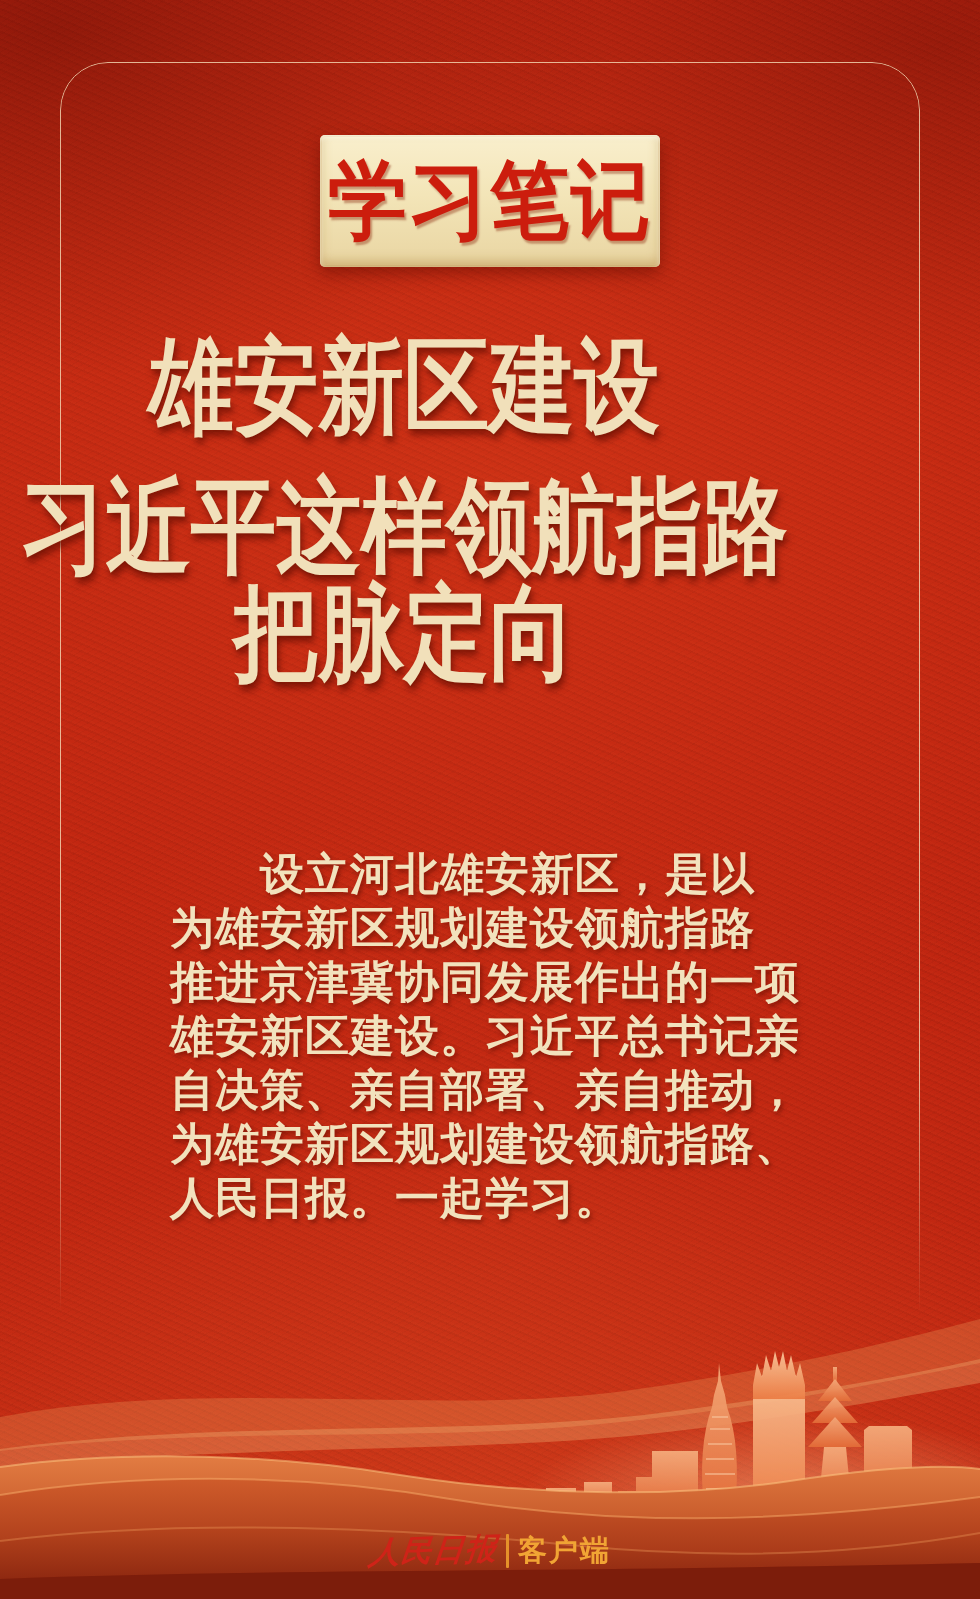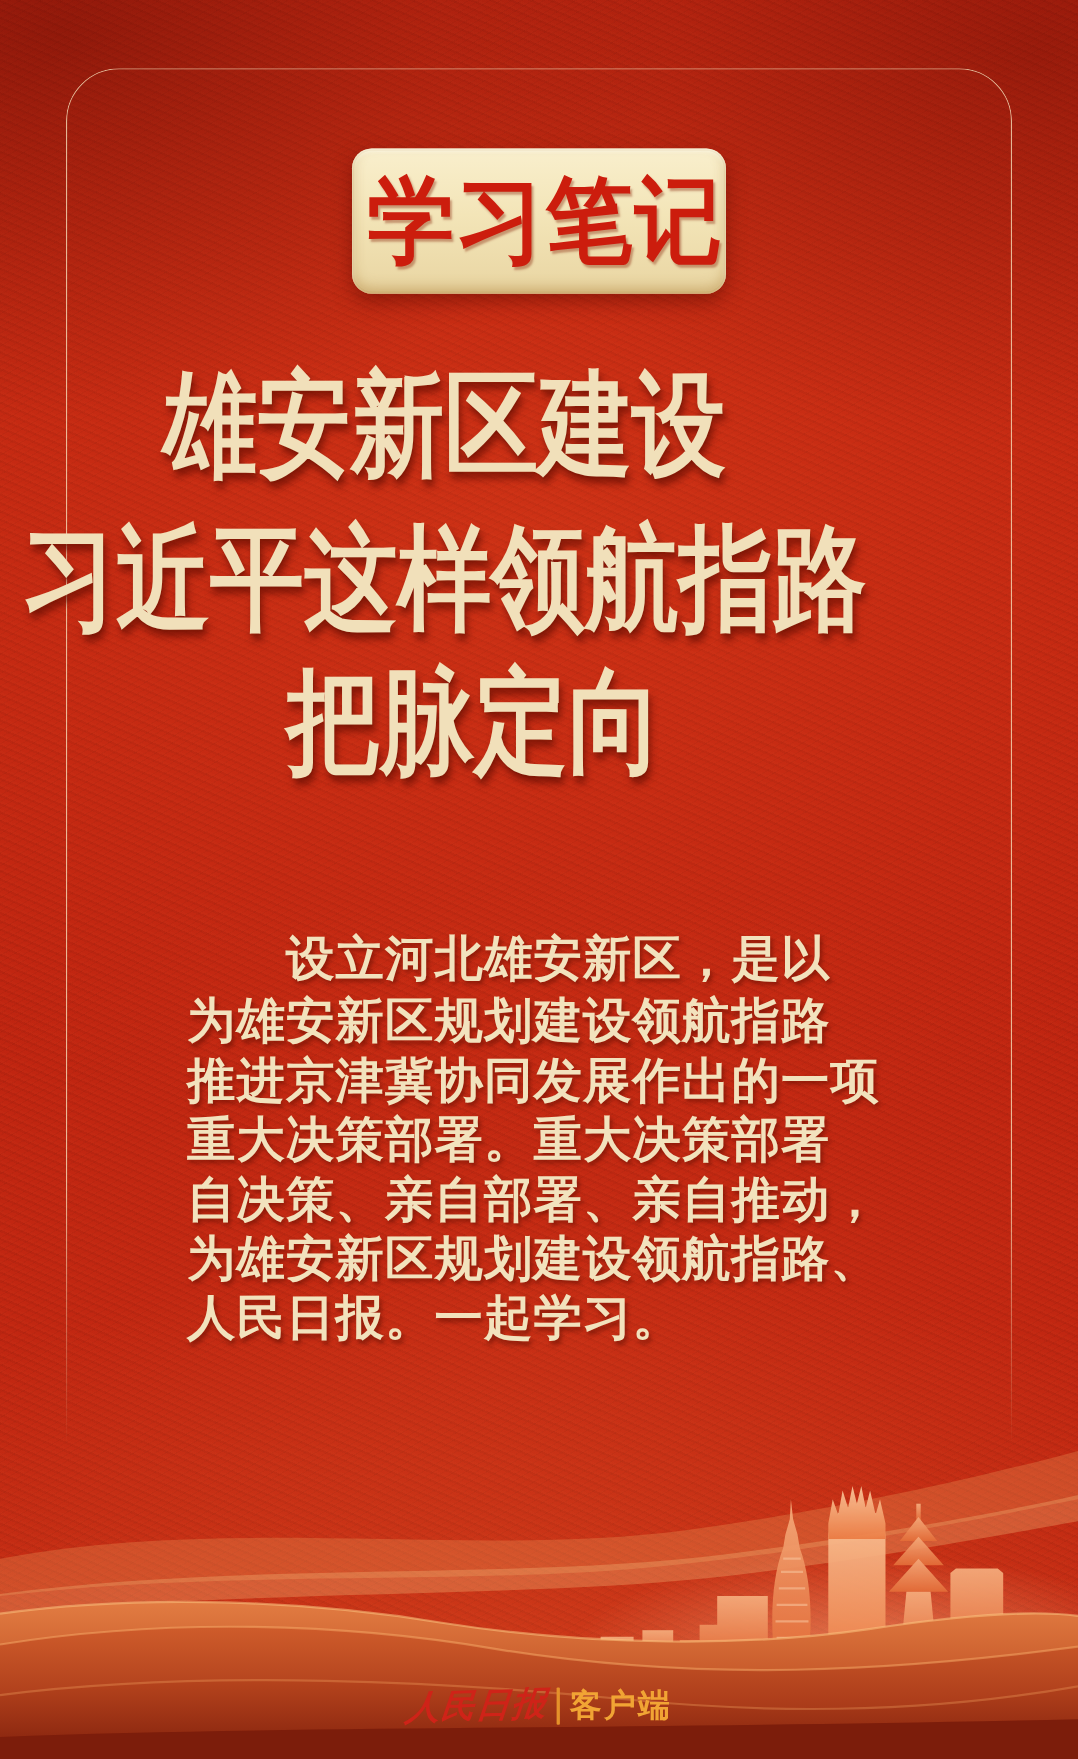--- a/index.html
+++ b/index.html
@@ -21,54 +21,54 @@
     position:absolute;left:60px;top:62px;width:858px;height:1330px;
     border:1.6px solid rgba(247,226,188,.78);
     border-radius:48px;
     -webkit-mask-image:linear-gradient(to bottom,#000 76%,transparent 94%);
             mask-image:linear-gradient(to bottom,#000 76%,transparent 94%);
     pointer-events:none;
   }
   
   .badge{
     position:absolute;left:320px;top:135px;width:340px;height:132px;
-    border-radius:18px;
+    border-radius:5px;
     background:linear-gradient(180deg,#f9efcd 0%,#f3e5b8 45%,#e9d5a2 100%);
     box-shadow:0 7px 16px rgba(95,10,0,.5),
                inset 0 2px 5px rgba(255,255,245,.85),
                inset 0 -5px 12px rgba(168,122,48,.45),
                inset 0 0 0 2px rgba(205,170,100,.35);
-    display:flex;align-items:center;
+    display:flex;align-items:center;justify-content:center;
   }
   .badge-text{
     font-size:86px;font-weight:bold;color:#cc1d0d;letter-spacing:2px;
     transform:scaleX(.92);white-space:nowrap;
     text-shadow:2px 3px 2px rgba(130,25,2,.38);
   }
   
   .title-line{
     position:absolute;left:0;width:808px;height:140px;
     display:flex;align-items:center;justify-content:center;
   }
   .title-line span{
     display:inline-block;transform:scaleX(.82);transform-origin:center;
     font-size:104px;font-weight:bold;color:#f1e0ba;white-space:nowrap;
     text-shadow:3px 6px 7px rgba(92,10,0,.62), 1px 2px 0 rgba(150,40,10,.35);
   }
   .title-1{top:318px;}
   .title-2{top:458px;}
-  .title-3{top:588px;padding-left:27px;}
+  .title-3{top:565px;}
   
   .paragraph{position:absolute;left:170px;top:848px;width:660px;}
   .para-line{
     height:54px;line-height:54px;font-size:44px;font-weight:bold;
     color:#f2e2bd;letter-spacing:1px;white-space:nowrap;
     text-shadow:2px 3px 4px rgba(95,12,0,.55);
   }
-  .para-line.indent{padding-left:90px;font-family:Liberation Mono, monospace;}
+  .para-line.indent{padding-left:90px;}
   
   .bottom-art{position:absolute;left:0;bottom:0;width:980px;height:300px;}
   
   .logo{
     position:absolute;left:0;bottom:28px;width:980px;height:40px;
     display:flex;align-items:center;justify-content:center;gap:9px;
   }
   .logo-brand{
     font-family:"DejaVu Serif","Liberation Serif",serif;
     font-style:italic;font-weight:bold;font-size:31px;color:#cf2318;
@@ -99,21 +99,21 @@
     <span>习近平这样领航指路</span>
   </div>
   <div class="title-line title-3">
     <span>把脉定向</span>
   </div>
 
   <div class="paragraph">
     <div class="para-line indent">设立河北雄安新区，是以</div>
     <div class="para-line">为雄安新区规划建设领航指路</div>
     <div class="para-line">推进京津冀协同发展作出的一项</div>
-    <div class="para-line">重大决策部署。重大决策部署</div>
+    <div class="para-line">雄安新区建设。习近平总书记亲</div>
     <div class="para-line">自决策、亲自部署、亲自推动，</div>
     <div class="para-line">为雄安新区规划建设领航指路、</div>
     <div class="para-line">人民日报。一起学习。</div>
   </div>
 
   <svg class="bottom-art" viewBox="0 0 980 300" preserveAspectRatio="none" aria-hidden="true">
     <defs>
       <linearGradient id="gb" x1="0" y1="0" x2="0" y2="1">
         <stop offset="0" stop-color="#f6ae7e"></stop>
           <stop offset="1" stop-color="#e46d38"></stop>

